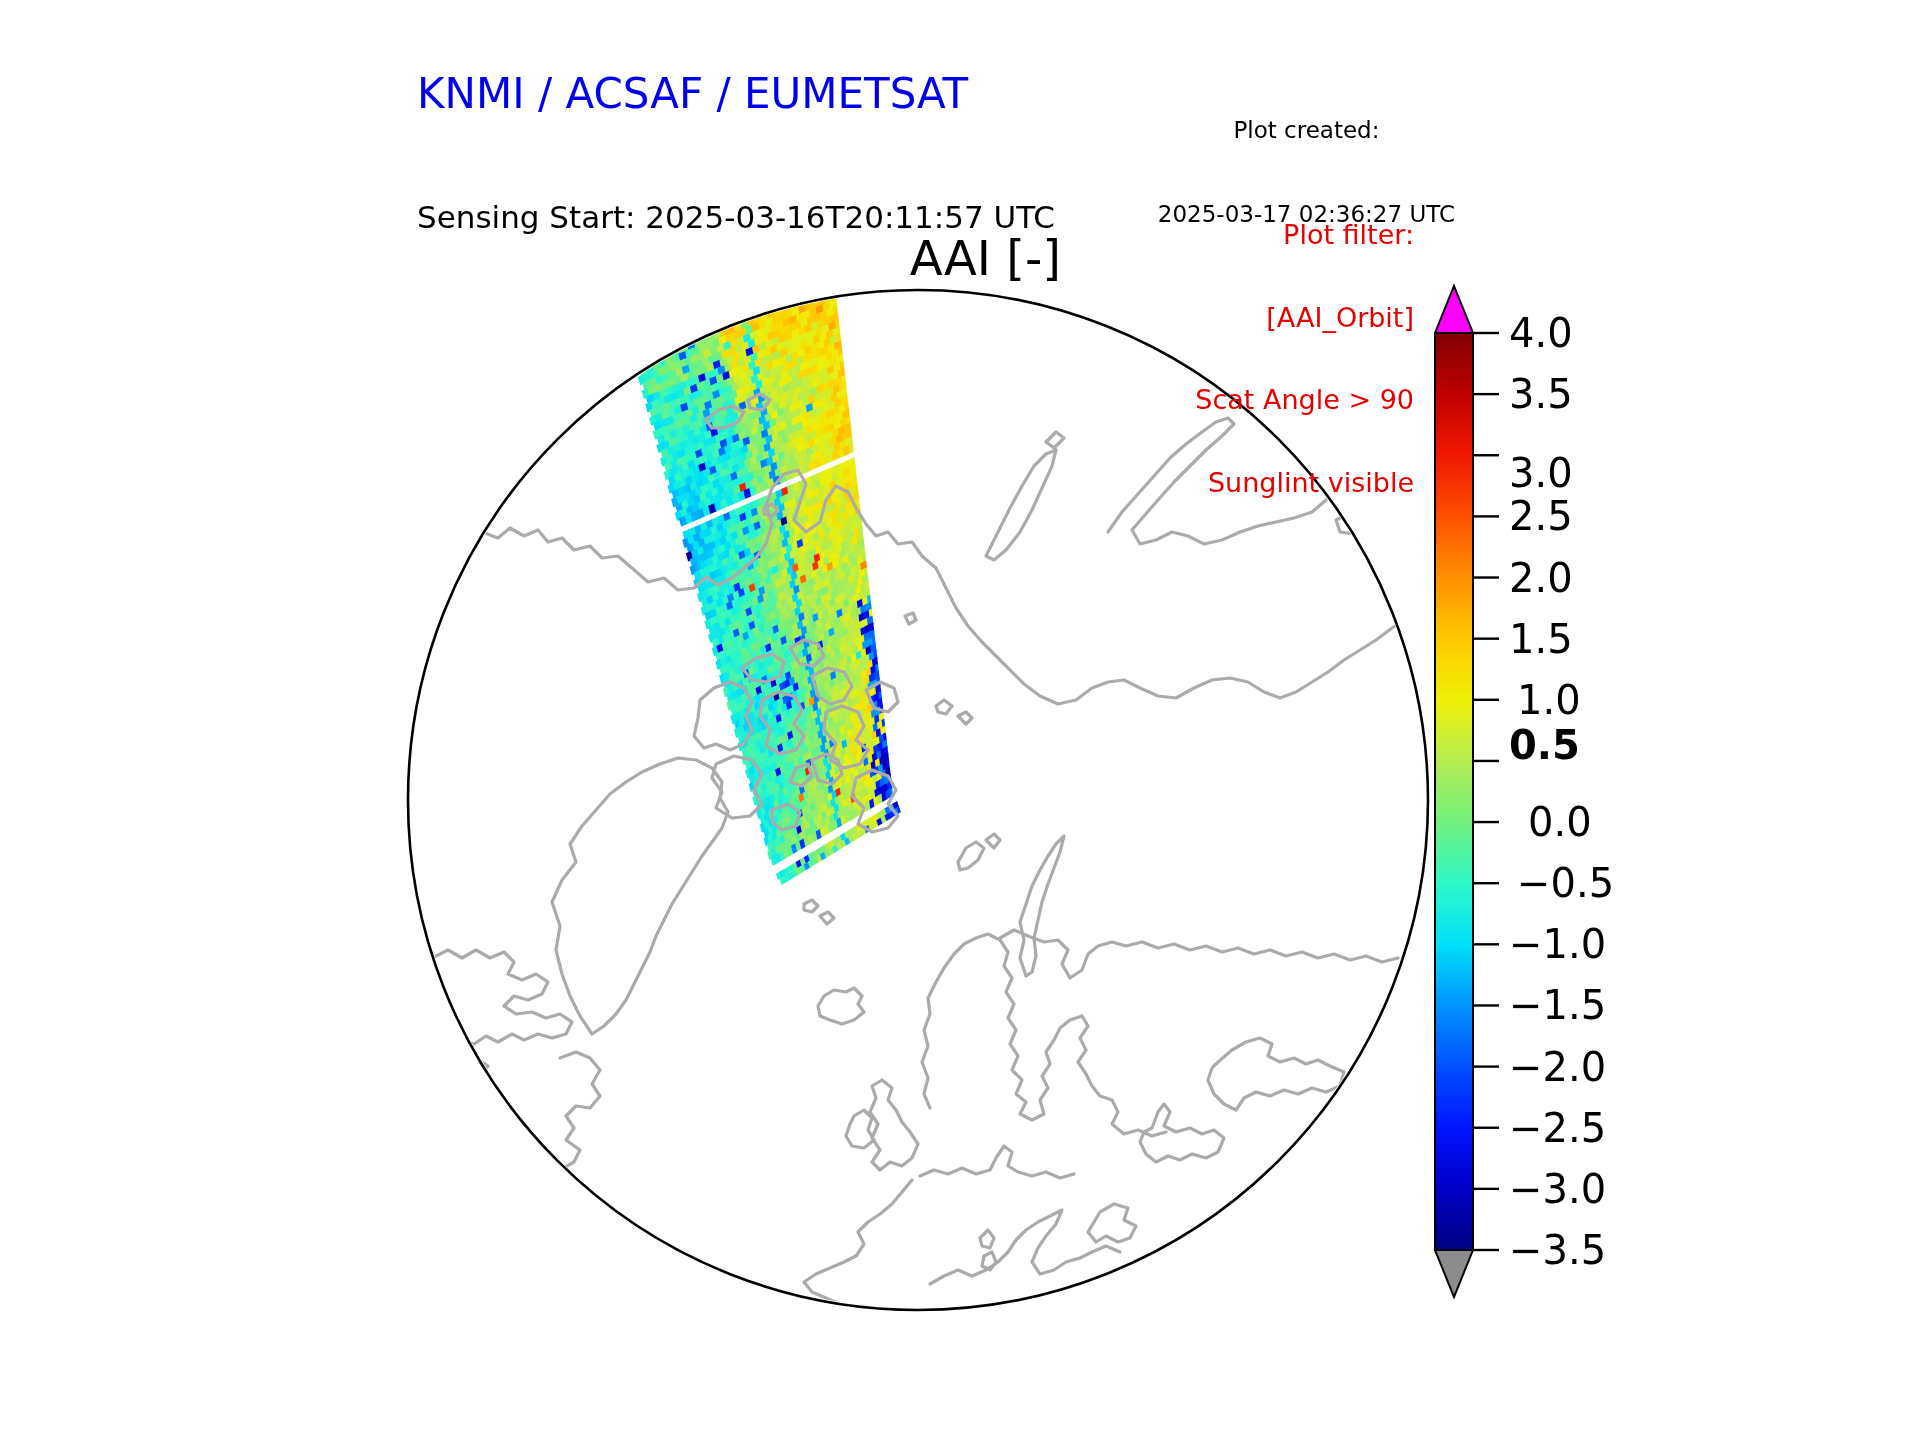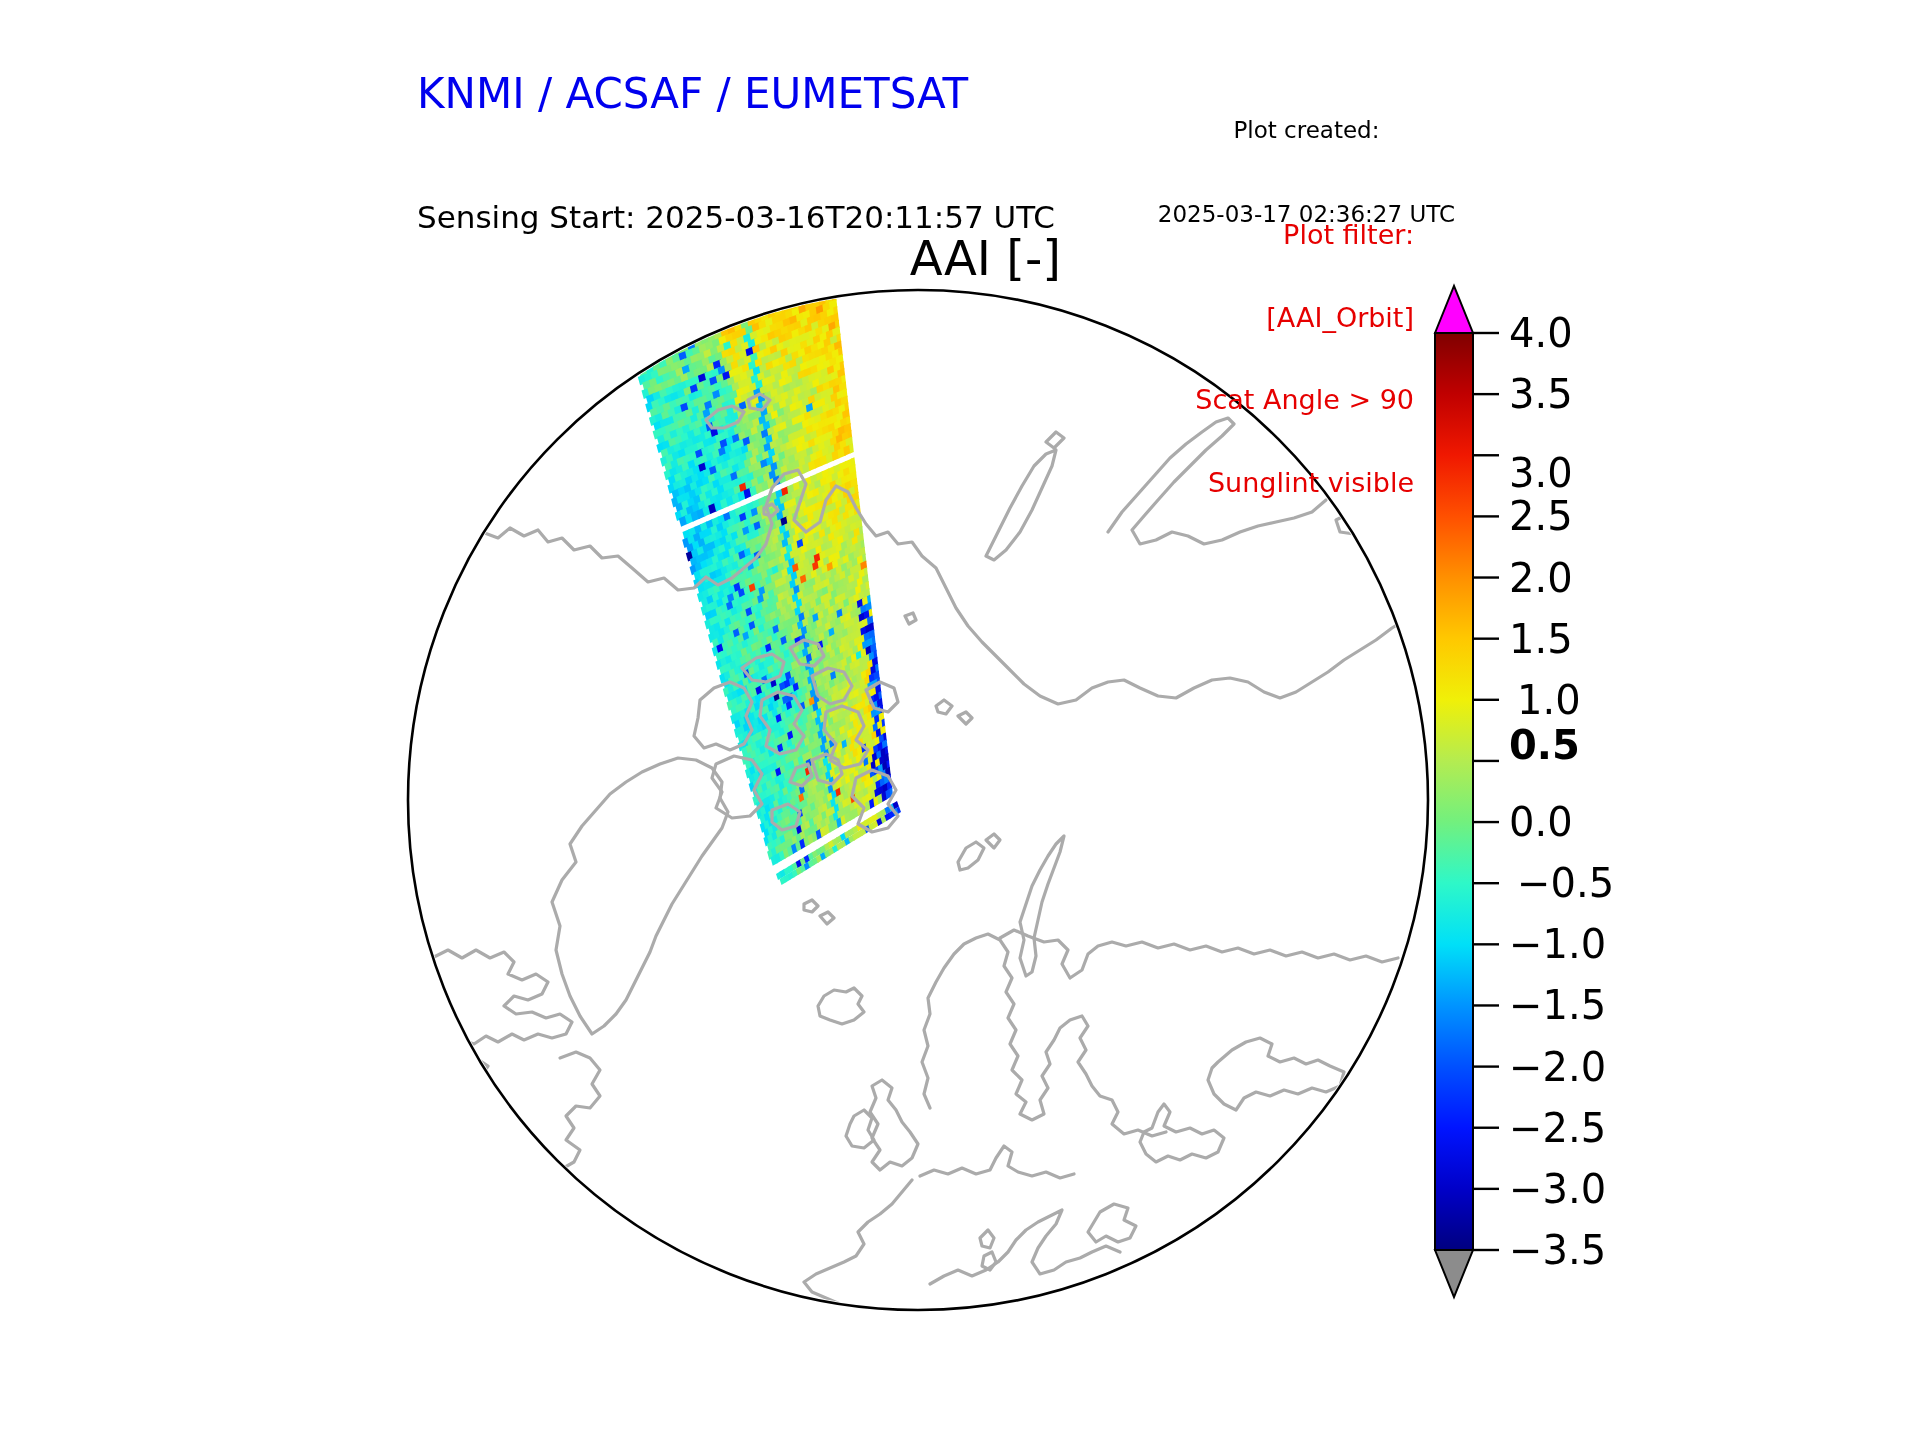--- a/index.html
+++ b/index.html
@@ -2497,21 +2497,21 @@
 
   <div id="cb-labels">
       <div class="cb-label" style="top: 309px;">4.0</div>
       <div class="cb-label" style="top: 370.133px;">3.5</div>
       <div class="cb-label" style="top: 449px;">3.0</div>
       <div class="cb-label" style="top: 492.4px;">2.5</div>
       <div class="cb-label" style="top: 553.533px;">2.0</div>
       <div class="cb-label" style="top: 614.667px;">1.5</div>
       <div class="cb-label" style="top: 675.8px; margin-left: 8px;">1.0</div>
       <div class="cb-label" style="top: 721px; font-weight: bold;">0.5</div>
-      <div class="cb-label" style="top: 798.067px;">0.0</div>
+      <div class="cb-label" style="top: 798.067px; margin-left: 19px;">0.0</div>
       <div class="cb-label" style="top: 859.2px; margin-left: 8px;">−0.5</div>
       <div class="cb-label" style="top: 920.333px;">−1.0</div>
       <div class="cb-label" style="top: 981.467px;">−1.5</div>
       <div class="cb-label" style="top: 1042.6px;">−2.0</div>
       <div class="cb-label" style="top: 1103.73px;">−2.5</div>
       <div class="cb-label" style="top: 1164.87px;">−3.0</div>
       <div class="cb-label" style="top: 1226px;">−3.5</div>
     </div>
 </div>
 

